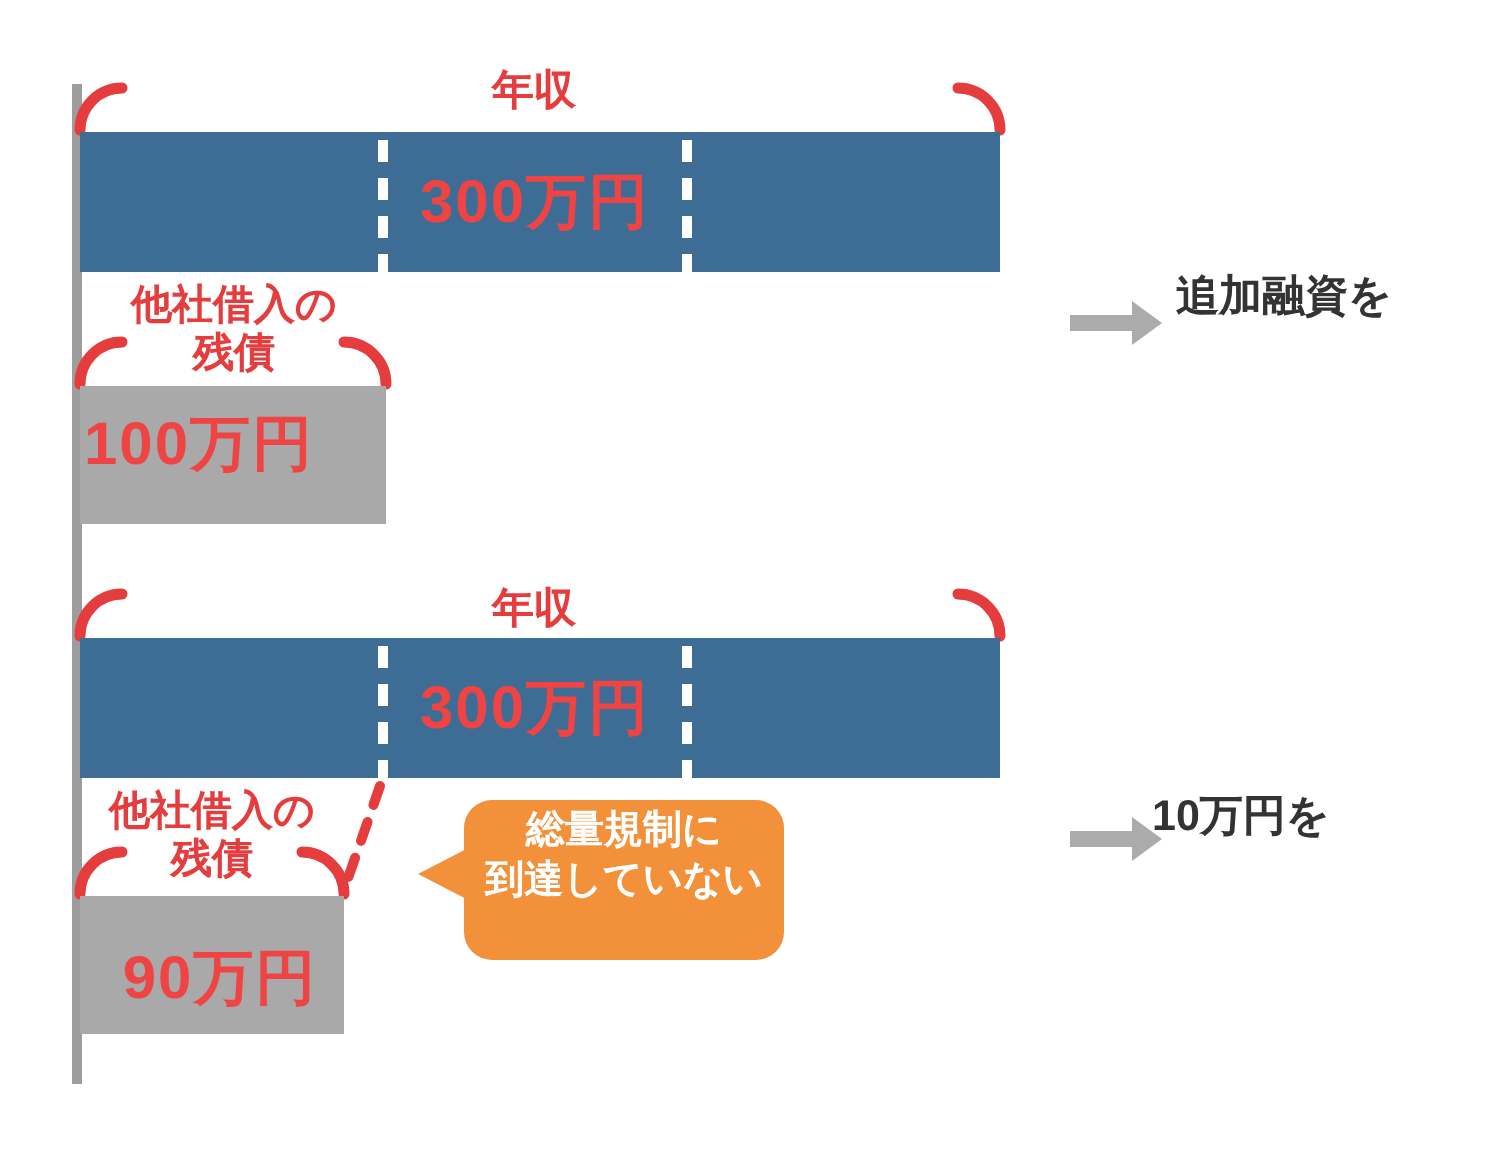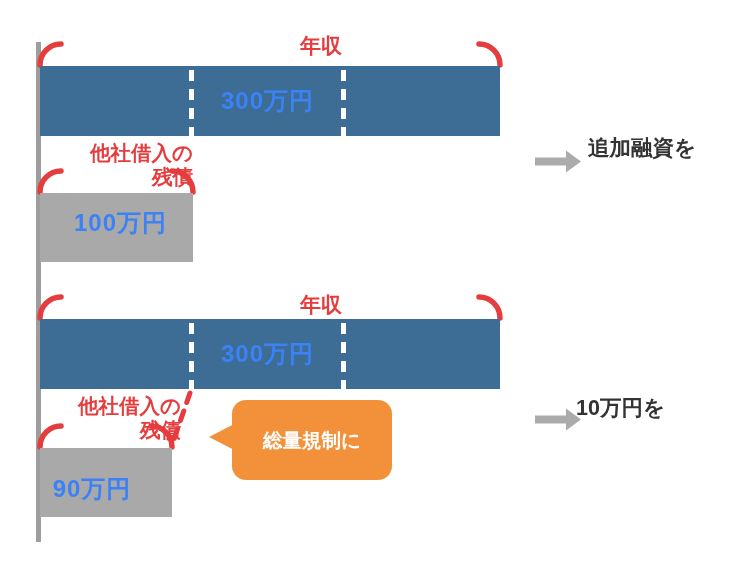--- a/index.html
+++ b/index.html
@@ -19,27 +19,27 @@
     overflow:hidden;
     font-family:"Liberation Sans","DejaVu Sans",sans-serif;
   }
   #shapes{position:absolute;left:0;top:0;width:750px;height:578px;}
   .abs{position:absolute;}
   .red-label{
     color:var(--red);
     font-weight:bold;
     font-size:21px;
     line-height:24px;
-    text-align:right;
+    text-align:center;
     white-space:nowrap;
   }
   .bar-value{
     display:flex;align-items:center;justify-content:center;
-    color:#3b82f6;
-    font-size:24px;
+    color:#ef4444;
+    font-size:30px;
     font-weight:600;
     letter-spacing:1px;
     white-space:nowrap;
   }
   .result-text{
     color:var(--dark);
     font-weight:bold;
     font-size:21.5px;
     line-height:24px;
     white-space:nowrap;
@@ -100,38 +100,39 @@
 
   <div class="abs red-label" style="left:192px;top:34px;width:150px;">年収</div>
 
   <div class="abs bar-value" style="left:191px;top:66px;width:153px;height:70px;">300万円</div>
 
   <div class="abs red-label" style="left:41px;top:141px;width:152px;font-size:20.5px;">
     <div>他社借入の</div>
     <div>残債</div>
   </div>
 
-  <div class="abs bar-value" style="left:44px;top:193px;width:153px;height:59px;">100万円</div>
+  <div class="abs bar-value" style="left:23px;top:193px;width:153px;height:59px;">100万円</div>
 
   <div class="abs result-text" style="left:588px;top:136px;">
     <div>追加融資を</div>
   </div>
 
   <div class="abs red-label" style="left:192px;top:293px;width:150px;">年収</div>
 
   <div class="abs bar-value" style="left:191px;top:319px;width:153px;height:70px;">300万円</div>
 
   <div class="abs red-label" style="left:31px;top:394px;width:150px;font-size:20.5px;">
     <div>他社借入の</div>
     <div>残債</div>
   </div>
 
-  <div class="abs bar-value" style="left:26px;top:448px;width:132px;height:82px;">90万円</div>
+  <div class="abs bar-value" style="left:44px;top:448px;width:132px;height:82px;">90万円</div>
 
-  <div class="abs bubble-text" style="left:232px;top:396px;width:160px;height:88px;">
+  <div class="abs bubble-text" style="left:232px;top:384px;width:160px;height:88px;">
     <div>総量規制に</div>
+    <div>到達していない</div>
   </div>
 
   <div class="abs result-text" style="left:576px;top:396px;">
     <div>10万円を</div>
   </div>
 
 </div>
 
 </body></html>

